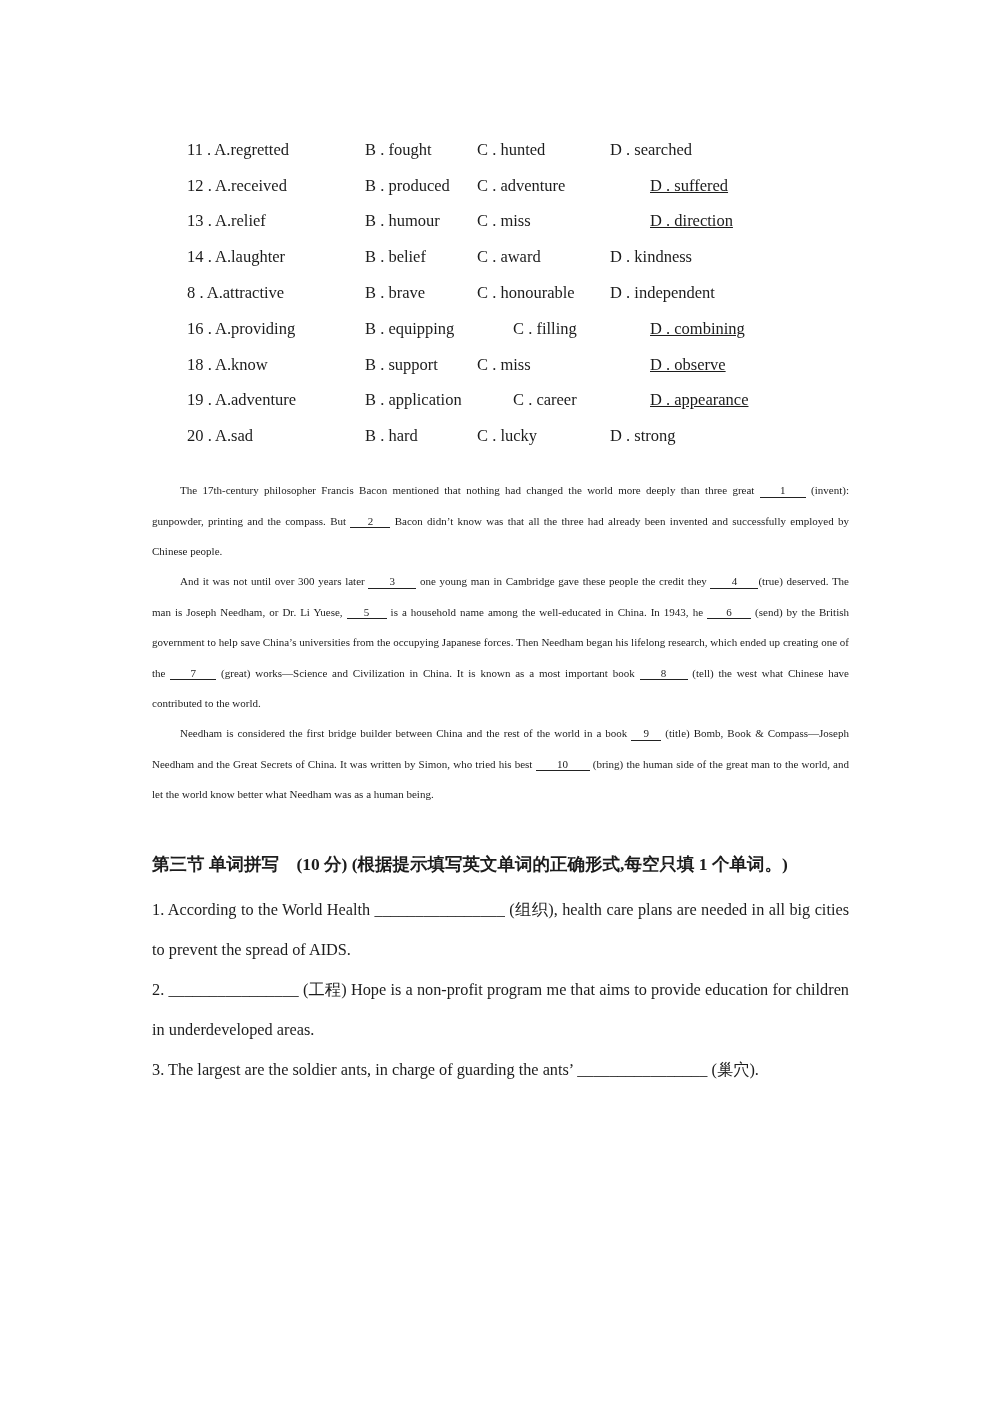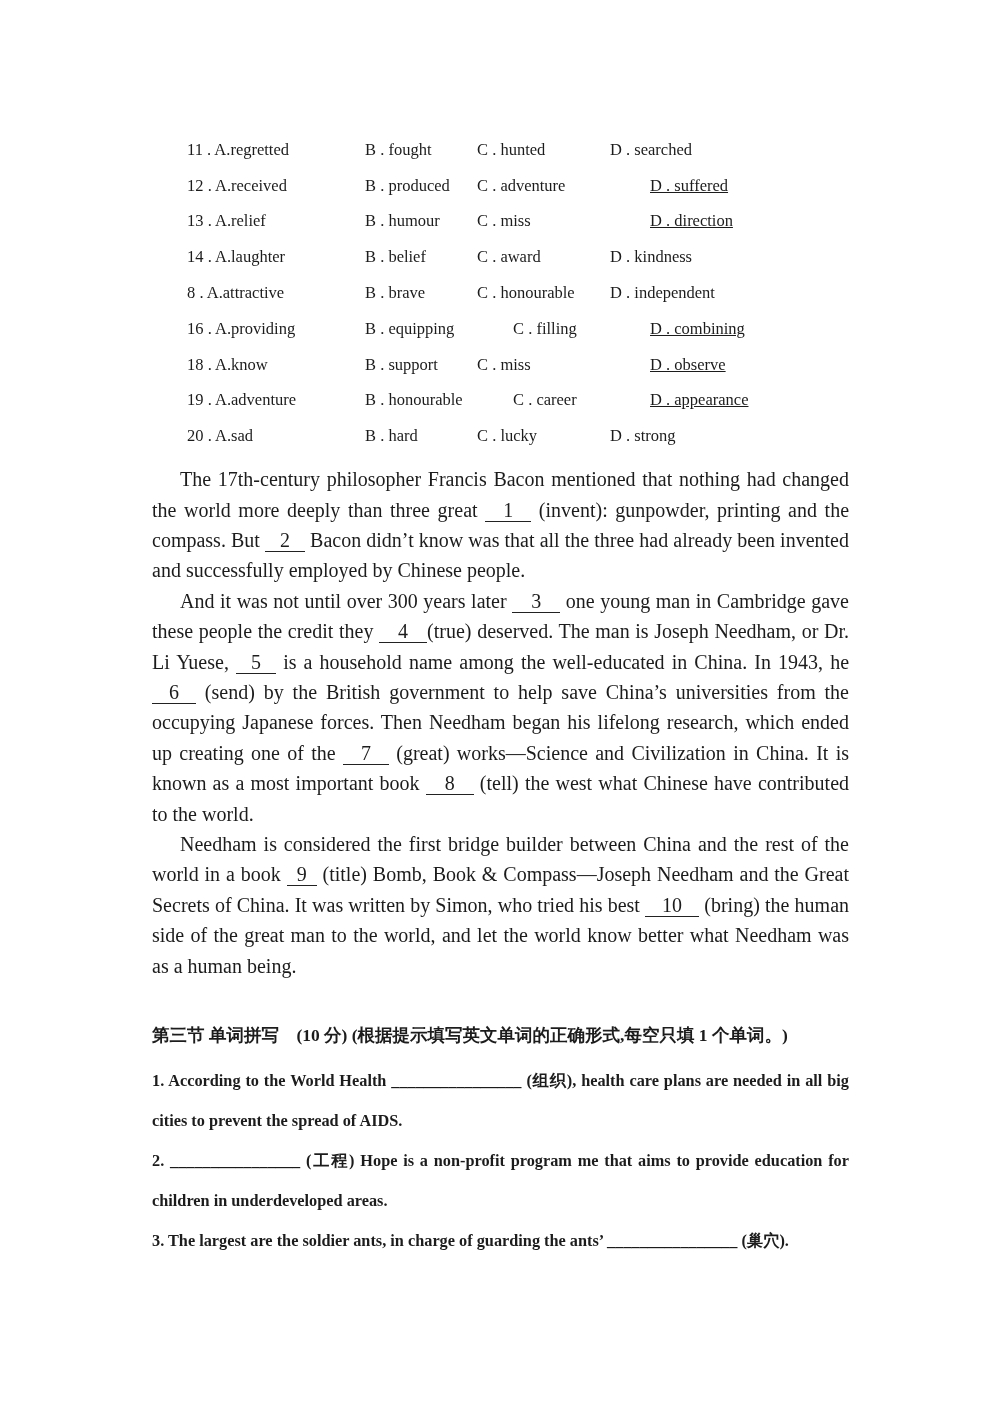--- a/index.html
+++ b/index.html
@@ -25,34 +25,34 @@
   .opt-row .cell { display: block; }
   .opt-row .cell-2.indent { padding-left: 36px; }
   .opt-row .cell-3.indent { padding-left: 40px; text-decoration: underline; }
 
   
   .heading { font-weight: 700; font-size: 17.5px; line-height: 33px; }
   .sec2 .heading { margin-top: 26px; }
   .heading-line { white-space: nowrap; }
 
   
-  .gf { margin-top: 10px; font-size: 20px; line-height: 30.4px; text-align: justify; }
+  .gf { margin-top: 21px; font-size: 11px; line-height: 30.4px; text-align: justify; }
   .para { margin: 0; text-indent: 28px; }
   .blank {
     display: inline-block;
     min-width: 46px;
     border-bottom: 1.6px solid #222222;
     text-align: center;
     text-indent: 0;
     line-height: 1.05;
   }
 
   
   .sec3 { margin-top: 38px; }
-  .items { margin-top: 9px; font-size: 16.3px; line-height: 40px; text-align: justify; font-weight: bold; }
+  .items { margin-top: 9px; font-size: 16.3px; line-height: 40px; text-align: justify; }
   .item { margin: 0; }
 </style>
 </head>
 <body>
 
 <div class="content">
 
   <section id="options-block" class="options">
       <div class="opt-row">
         <span class="cell cell-0">11 . A.regretted</span>
@@ -91,21 +91,21 @@
         <span class="cell cell-3 indent">D . combining</span>
       </div>
       <div class="opt-row">
         <span class="cell cell-0">18 . A.know</span>
         <span class="cell cell-1">B . support</span>
         <span class="cell cell-2">C . miss</span>
         <span class="cell cell-3 indent">D . observe</span>
       </div>
       <div class="opt-row">
         <span class="cell cell-0">19 . A.adventure</span>
-        <span class="cell cell-1">B . honourable</span>
+        <span class="cell cell-1">B . application</span>
         <span class="cell cell-2 indent">C . career</span>
         <span class="cell cell-3 indent">D . appearance</span>
       </div>
       <div class="opt-row">
         <span class="cell cell-0">20 . A.sad</span>
         <span class="cell cell-1">B . hard</span>
         <span class="cell cell-2">C . lucky</span>
         <span class="cell cell-3">D . strong</span>
       </div>
     </section>

